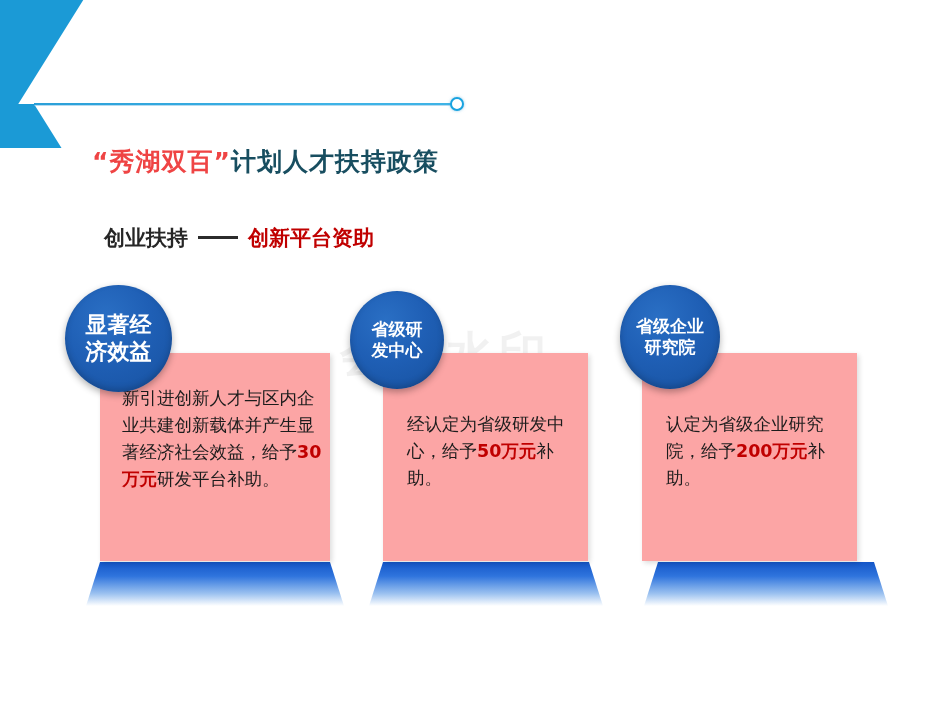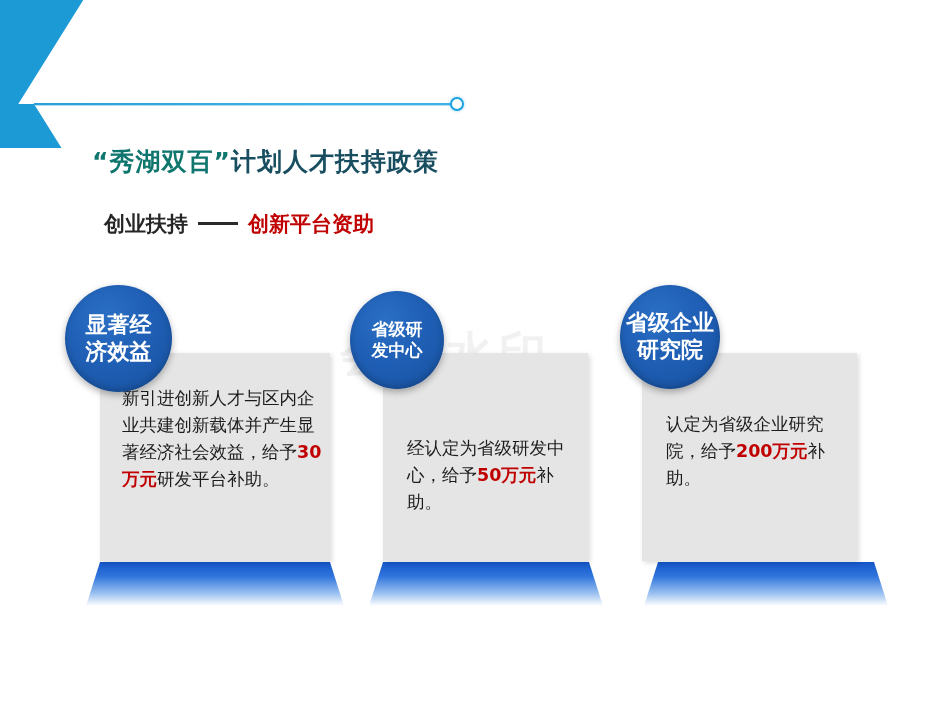--- a/index.html
+++ b/index.html
@@ -81,27 +81,27 @@
   .title {
     position: absolute;
     left: 92px;
     top: 145px;
     font-size: 25px;
     font-weight: bold;
     letter-spacing: 1px;
     white-space: nowrap;
     color: #1f5f72;
   }
-  .title .accent { color: #0f766e; }
+  .title .accent { color: #ef4444; }
   .title .rest   { color: #184e60; text-align: center; }
 
   .subtitle {
     position: absolute;
     left: 104px;
-    top: 210px;
+    top: 224px;
     font-size: 21px;
     font-weight: bold;
     white-space: nowrap;
     color: #262626;
     text-align: center;
   }
   .subtitle .dash {
     display: inline-block;
     width: 40px;
     height: 0;
@@ -128,36 +128,36 @@
   .col {
     position: absolute;
     top: 285px;
   }
   .col-1 { left: 60px;  width: 290px; }
   .col-2 { left: 345px; width: 260px; }
   .col-3 { left: 605px; width: 280px; }
 
   .card {
     position: absolute;
-    background: #e5e5e5;
+    background: #fca5a5;
     box-shadow: 2px 2px 5px rgba(0,0,0,0.14);
   }
   .col-1 .card { left: 40px;  top:  68px; width: 230px; height: 208px; }
   .col-2 .card { left: 38px;  top:  68px; width: 205px; height: 208px; }
   .col-3 .card { left: 37px;  top:  68px; width: 215px; height: 208px; }
 
   .card-text {
     position: absolute;
     font-size: 17.5px;
     line-height: 1.55;
     color: #1c1c1c;
     white-space: pre-line;
   }
   .col-1 .card-text { left: 22px; top: 32px;  width: 200px; }
-  .col-2 .card-text { left: 24px; top: 58px;  width: 178px; margin-top: 24px; }
+  .col-2 .card-text { left: 24px; top: 58px;  width: 178px; }
   .col-3 .card-text { left: 24px; top: 58px;  width: 190px; }
   .card-text .red { color: #c00000; font-weight: bold; }
 
   
   .badge {
     position: absolute;
     border-radius: 50%;
     background: radial-gradient(circle at 38% 30%, #2a6fc4 0%, #1f5fb5 45%, #17519f 100%);
     box-shadow: 0 3px 7px rgba(0,0,0,0.30), inset 0 -3px 6px rgba(0,0,0,0.18);
     color: #ffffff;
@@ -165,21 +165,21 @@
     display: flex;
     align-items: center;
     justify-content: center;
     text-align: center;
     line-height: 1.22;
     white-space: pre-line;
     z-index: 4;
   }
   .col-1 .badge { left: 5px;   top: 0px;  width: 107px; height: 107px; font-size: 22px; }
   .col-2 .badge { left: 5px;   top: 6px;  width: 94px;  height: 98px;  font-size: 17px; }
-  .col-3 .badge { left: 15px;  top: 0px;  width: 100px; height: 104px; font-size: 22px; }
+  .col-3 .badge { left: 15px;  top: 0px;  width: 100px; height: 104px; font-size: 17px; }
 
   
   .base {
     position: absolute;
     height: 44px;
     background: linear-gradient(to bottom, #1456c8 0%, #2f74dd 32%, #9cc2f0 72%, #ffffff 100%);
   }
   .col-1 .base { left: 26px; top: 277px; width: 258px; clip-path: polygon(14px 0, 244px 0, 258px 100%, 0 100%); }
   .col-2 .base { left: 24px; top: 277px; width: 234px; clip-path: polygon(14px 0, 220px 0, 234px 100%, 0 100%); }
   .col-3 .base { left: 39px; top: 277px; width: 244px; clip-path: polygon(14px 0, 230px 0, 244px 100%, 0 100%); }

